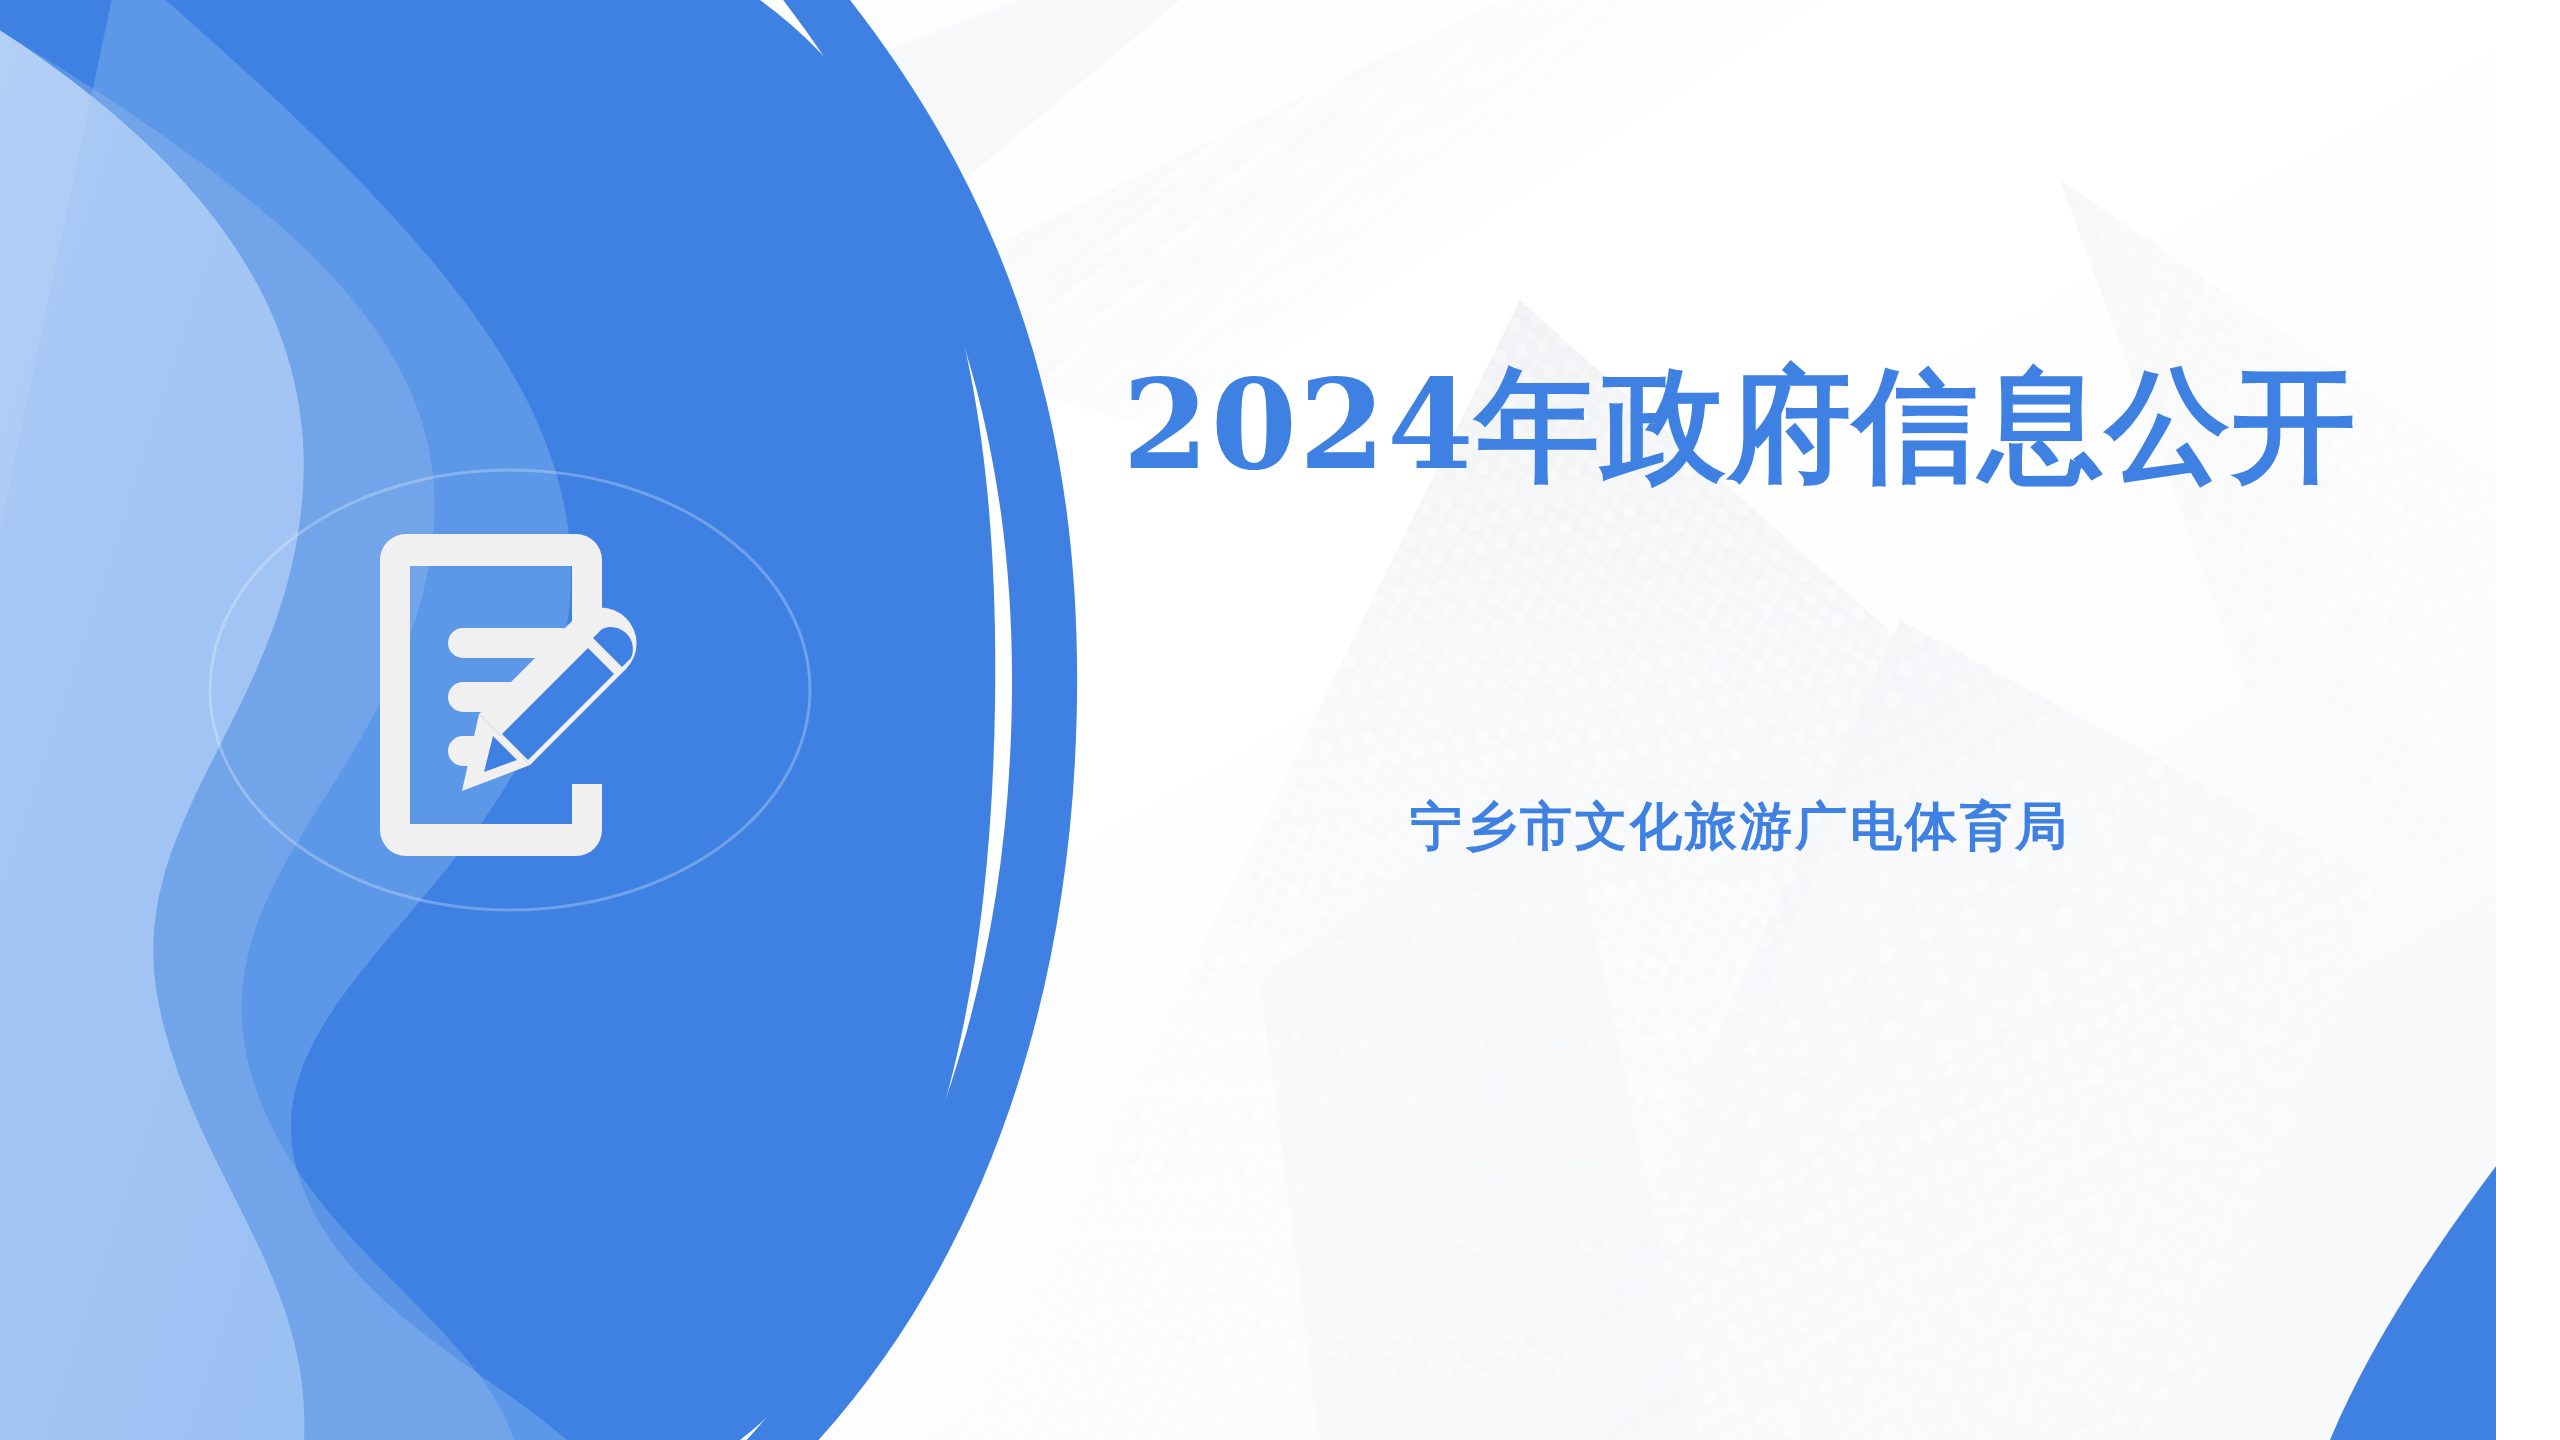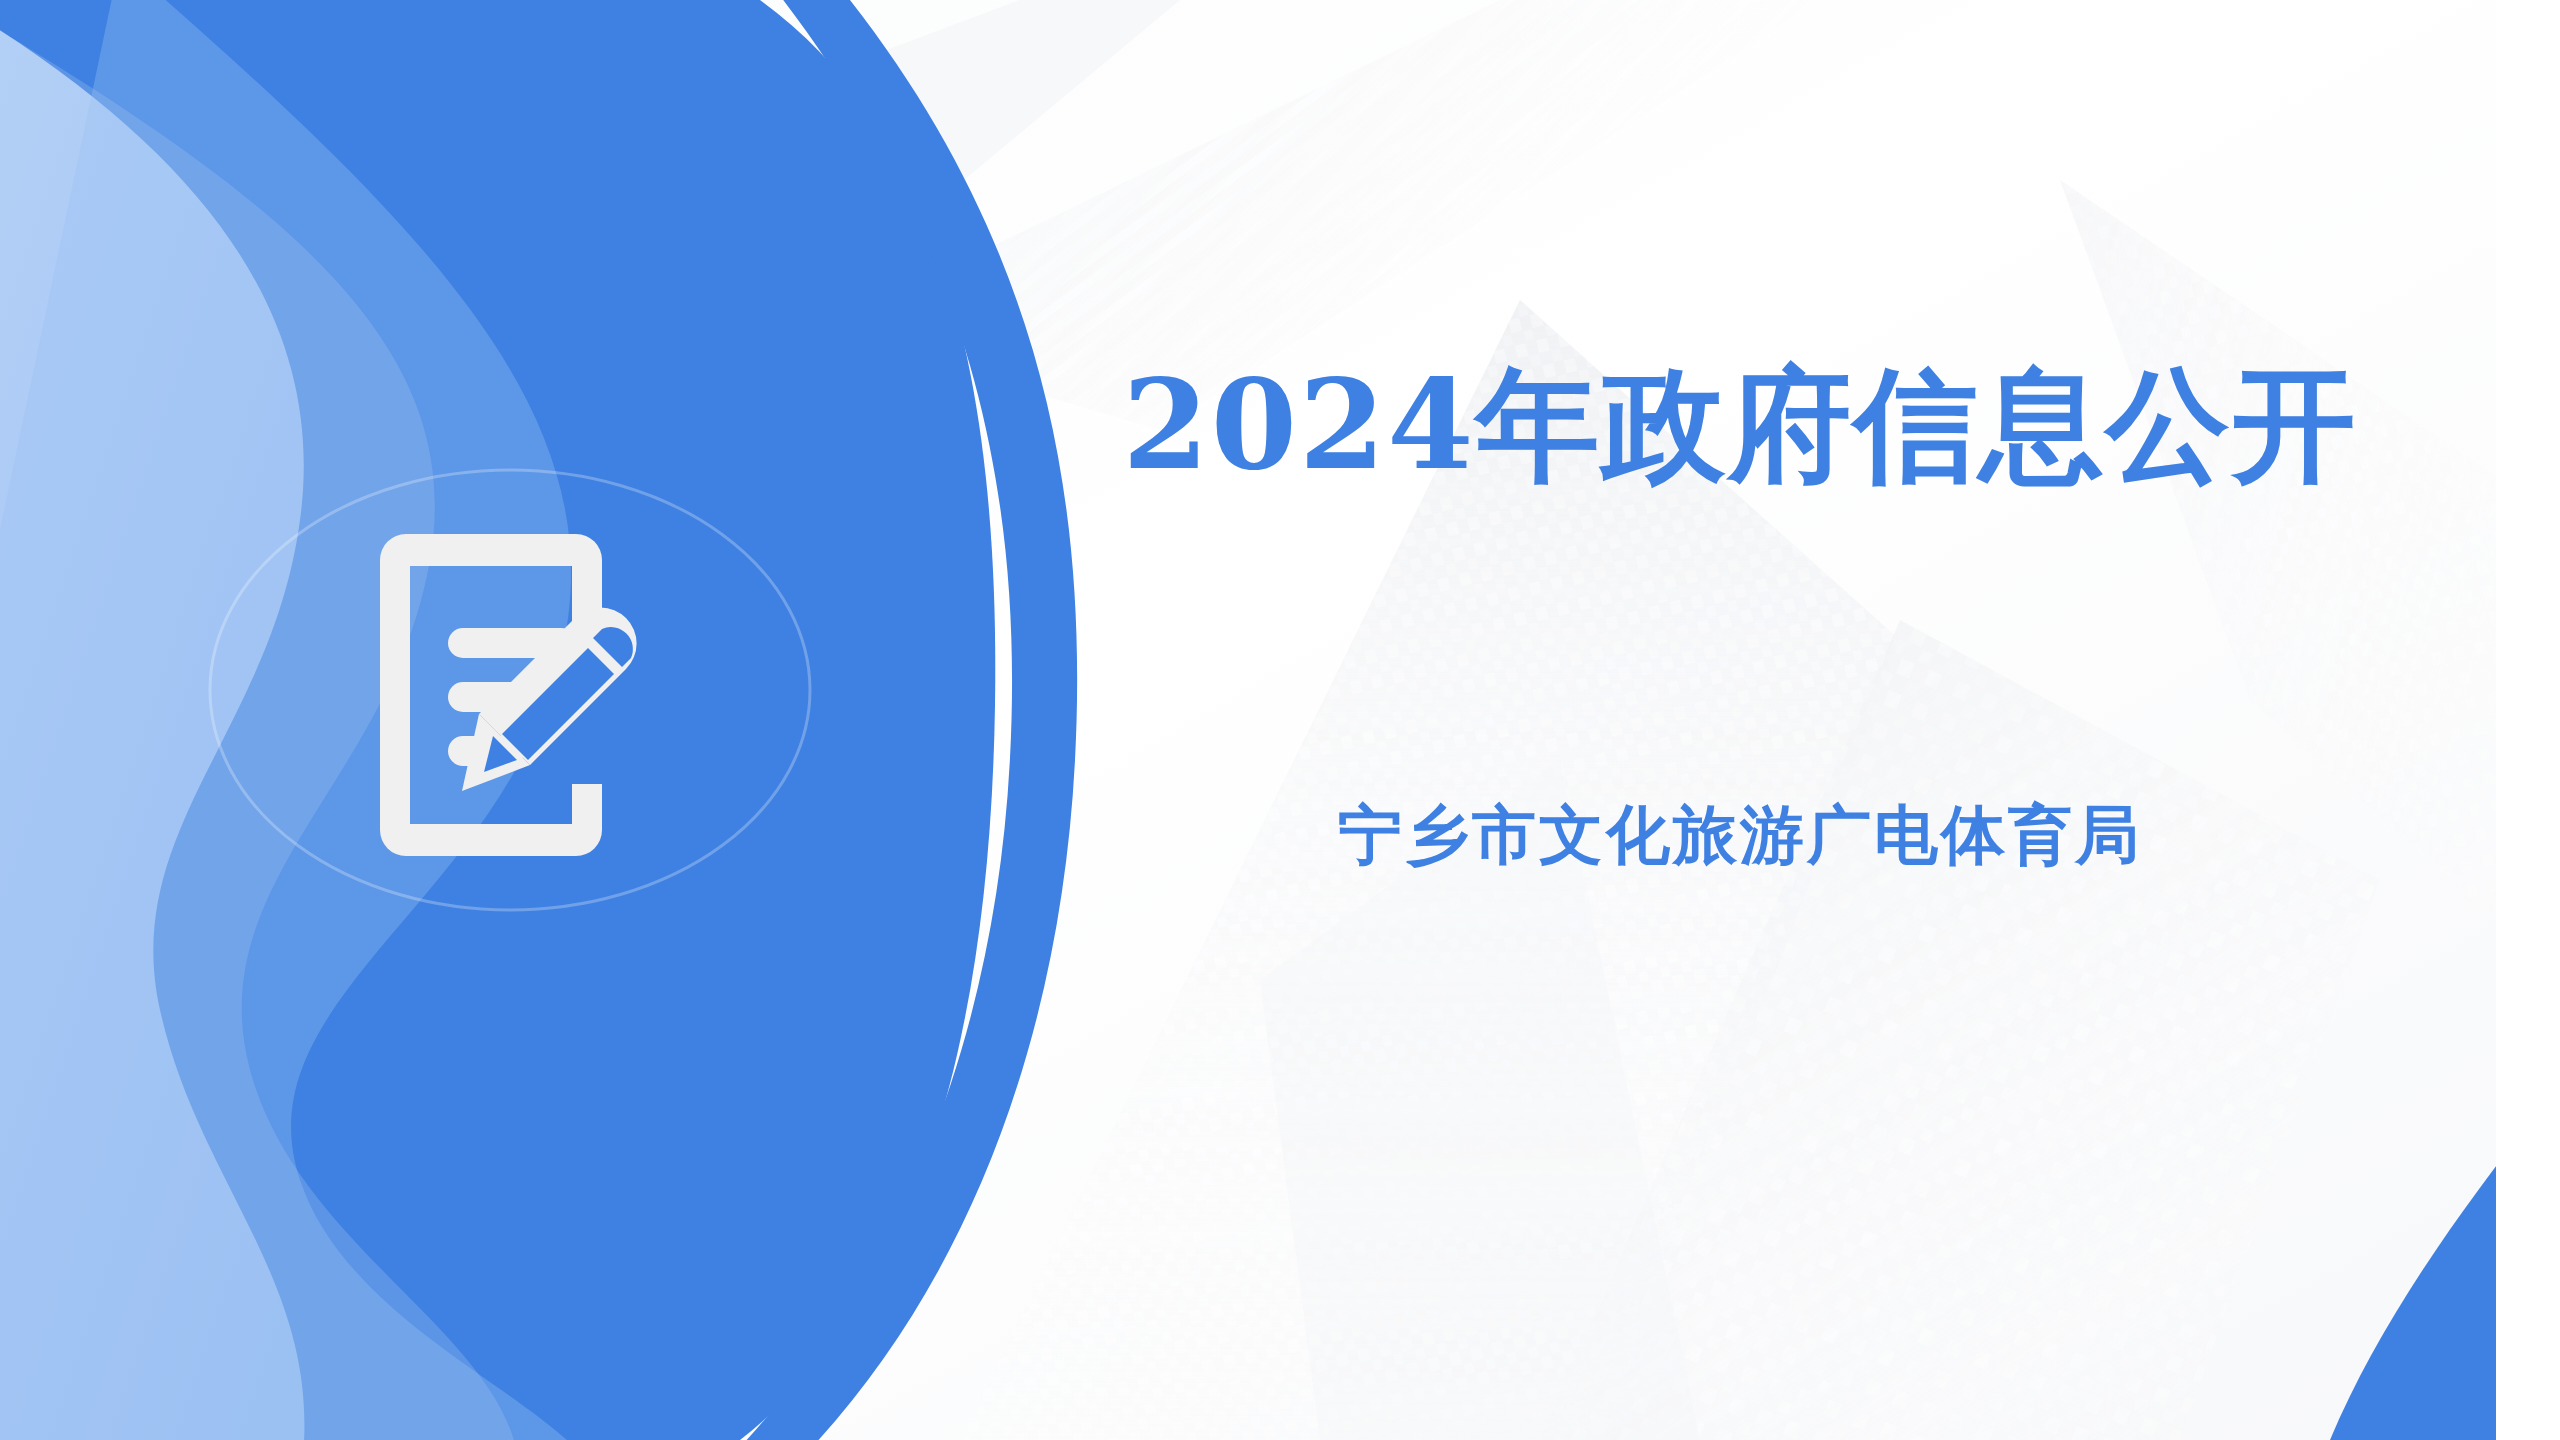--- a/index.html
+++ b/index.html
@@ -44,21 +44,21 @@
     white-space: nowrap;
   }
   #subtitle {
     position: absolute;
     left: 1100px;
     top: 792px;
     width: 1280px;
     text-align: center;
     font-family: "Liberation Sans", "DejaVu Sans", sans-serif;
     font-weight: 700;
-    font-size: 64px;
+    font-size: 52px;
     letter-spacing: 3px;
     color: #3E81E2;
     white-space: nowrap;
   }
 
   
   #doc-edit-icon {
     position: absolute;
     left: 348px;
     top: 530px;

